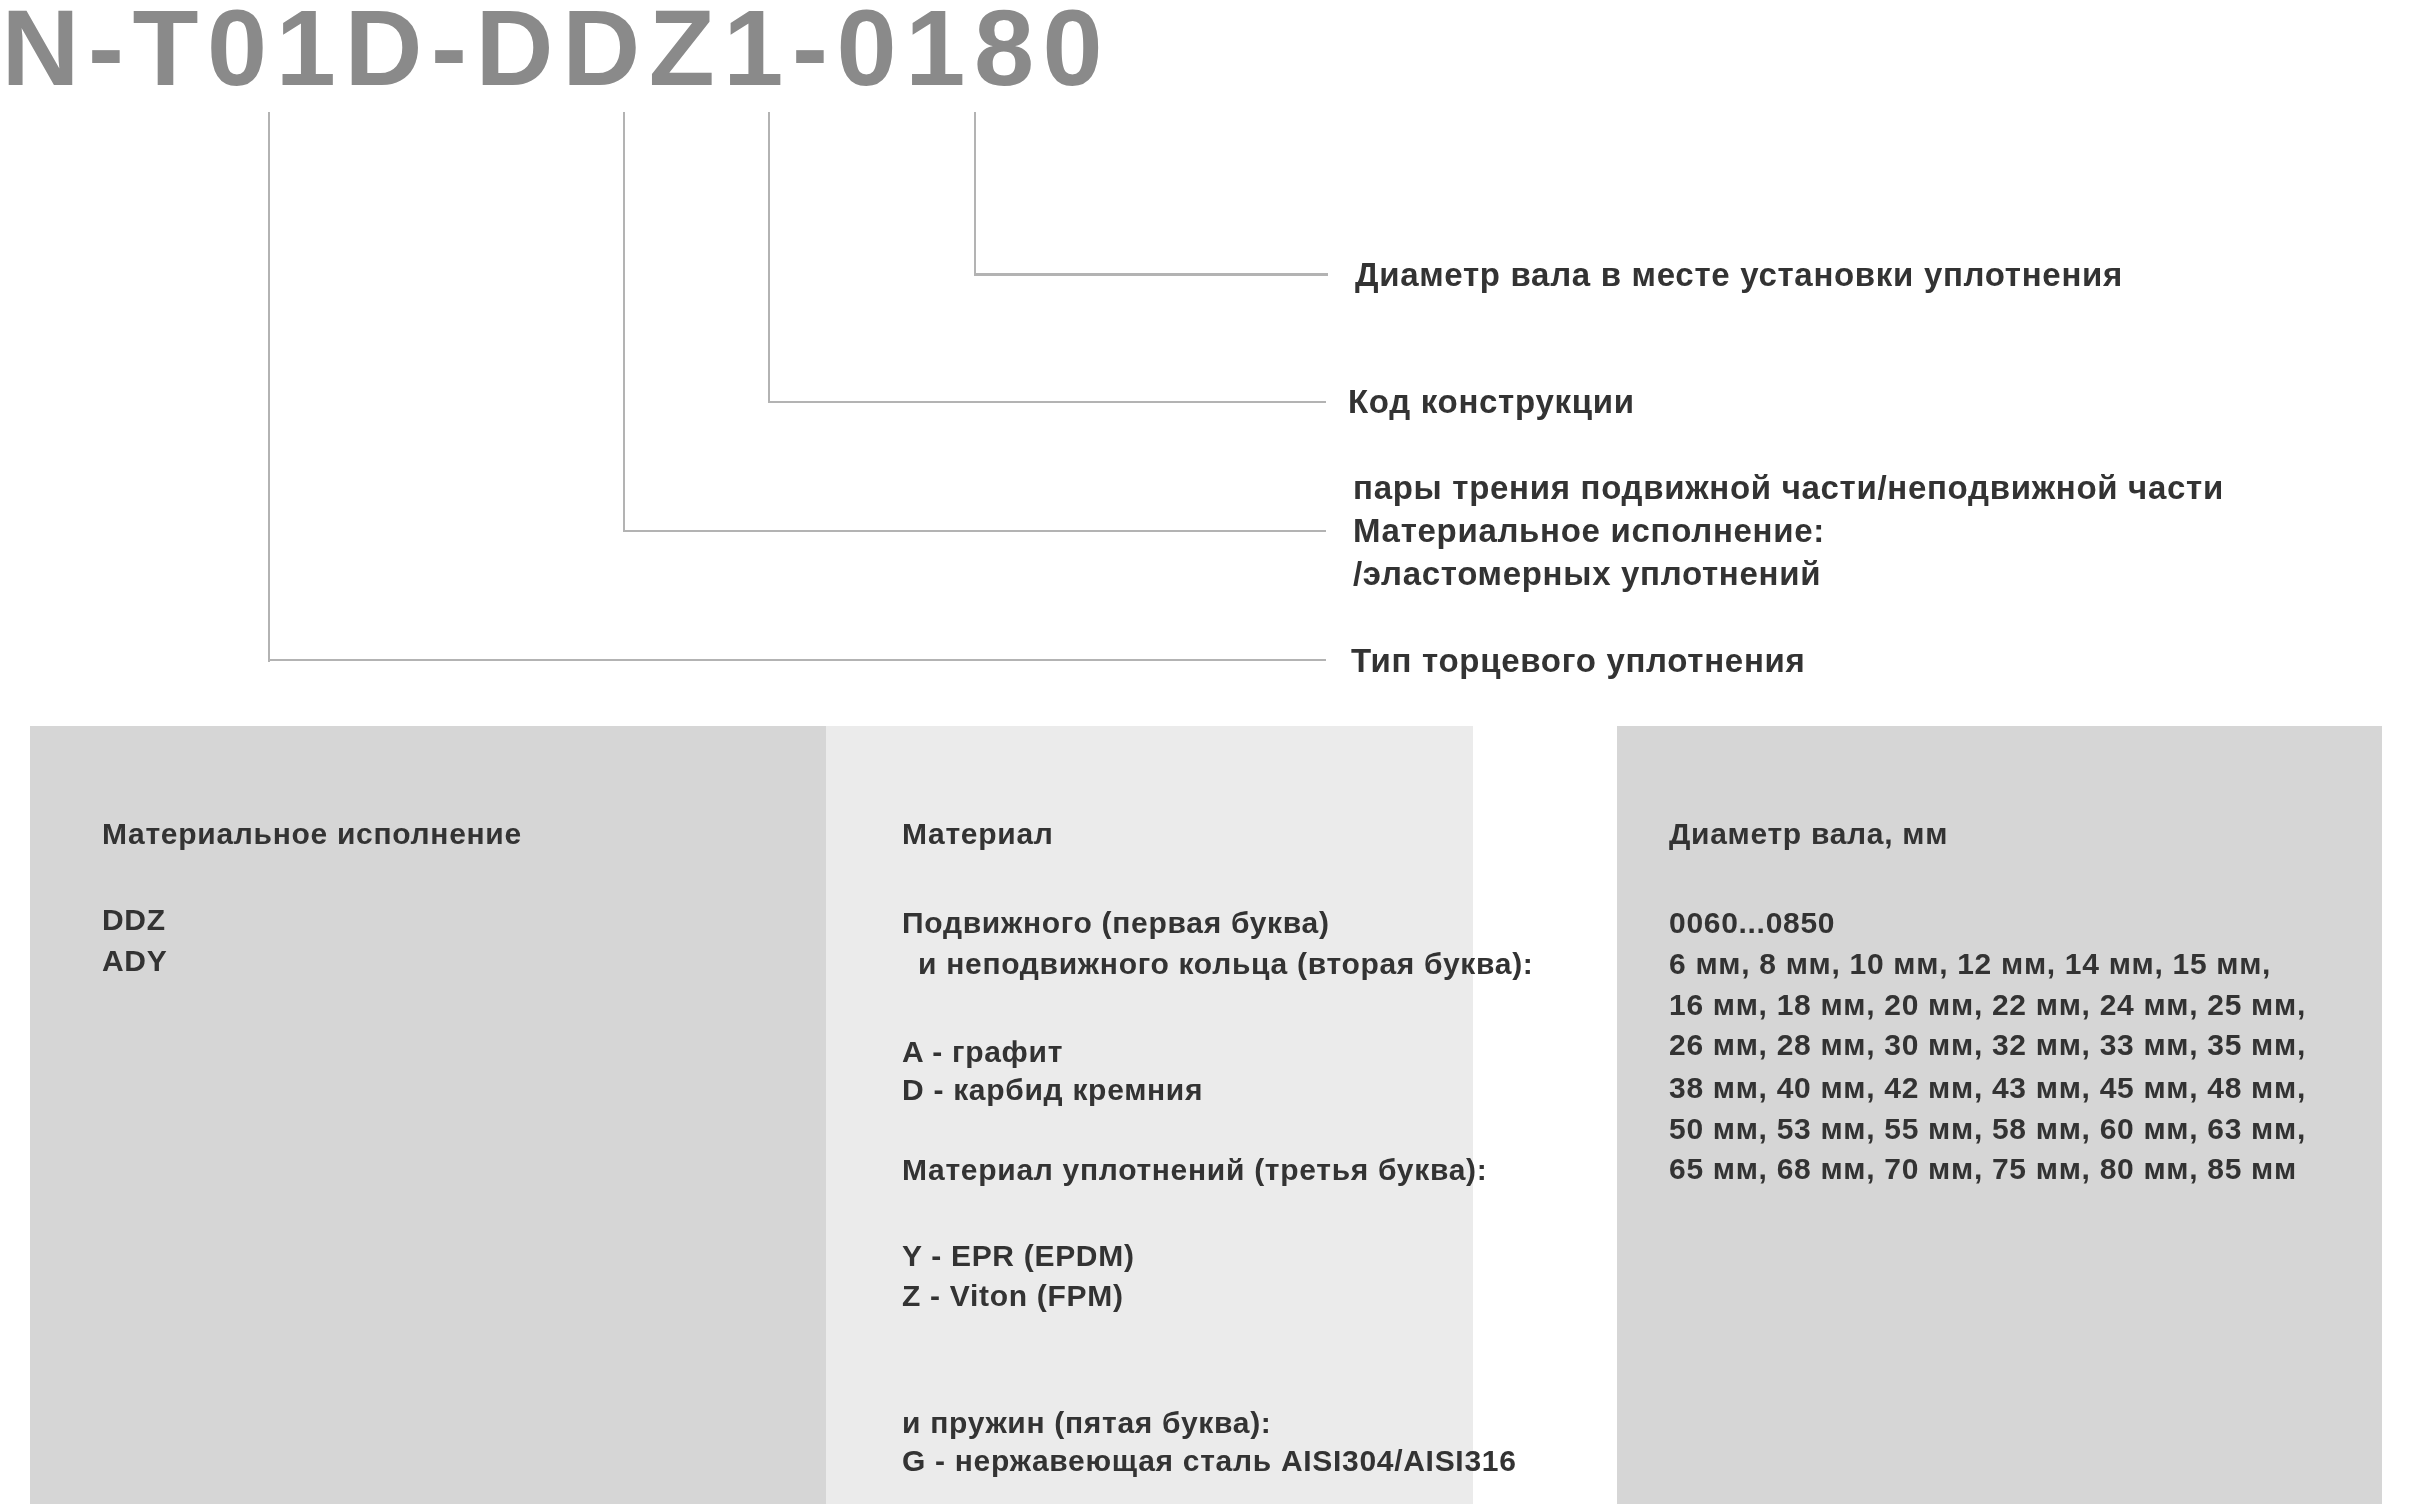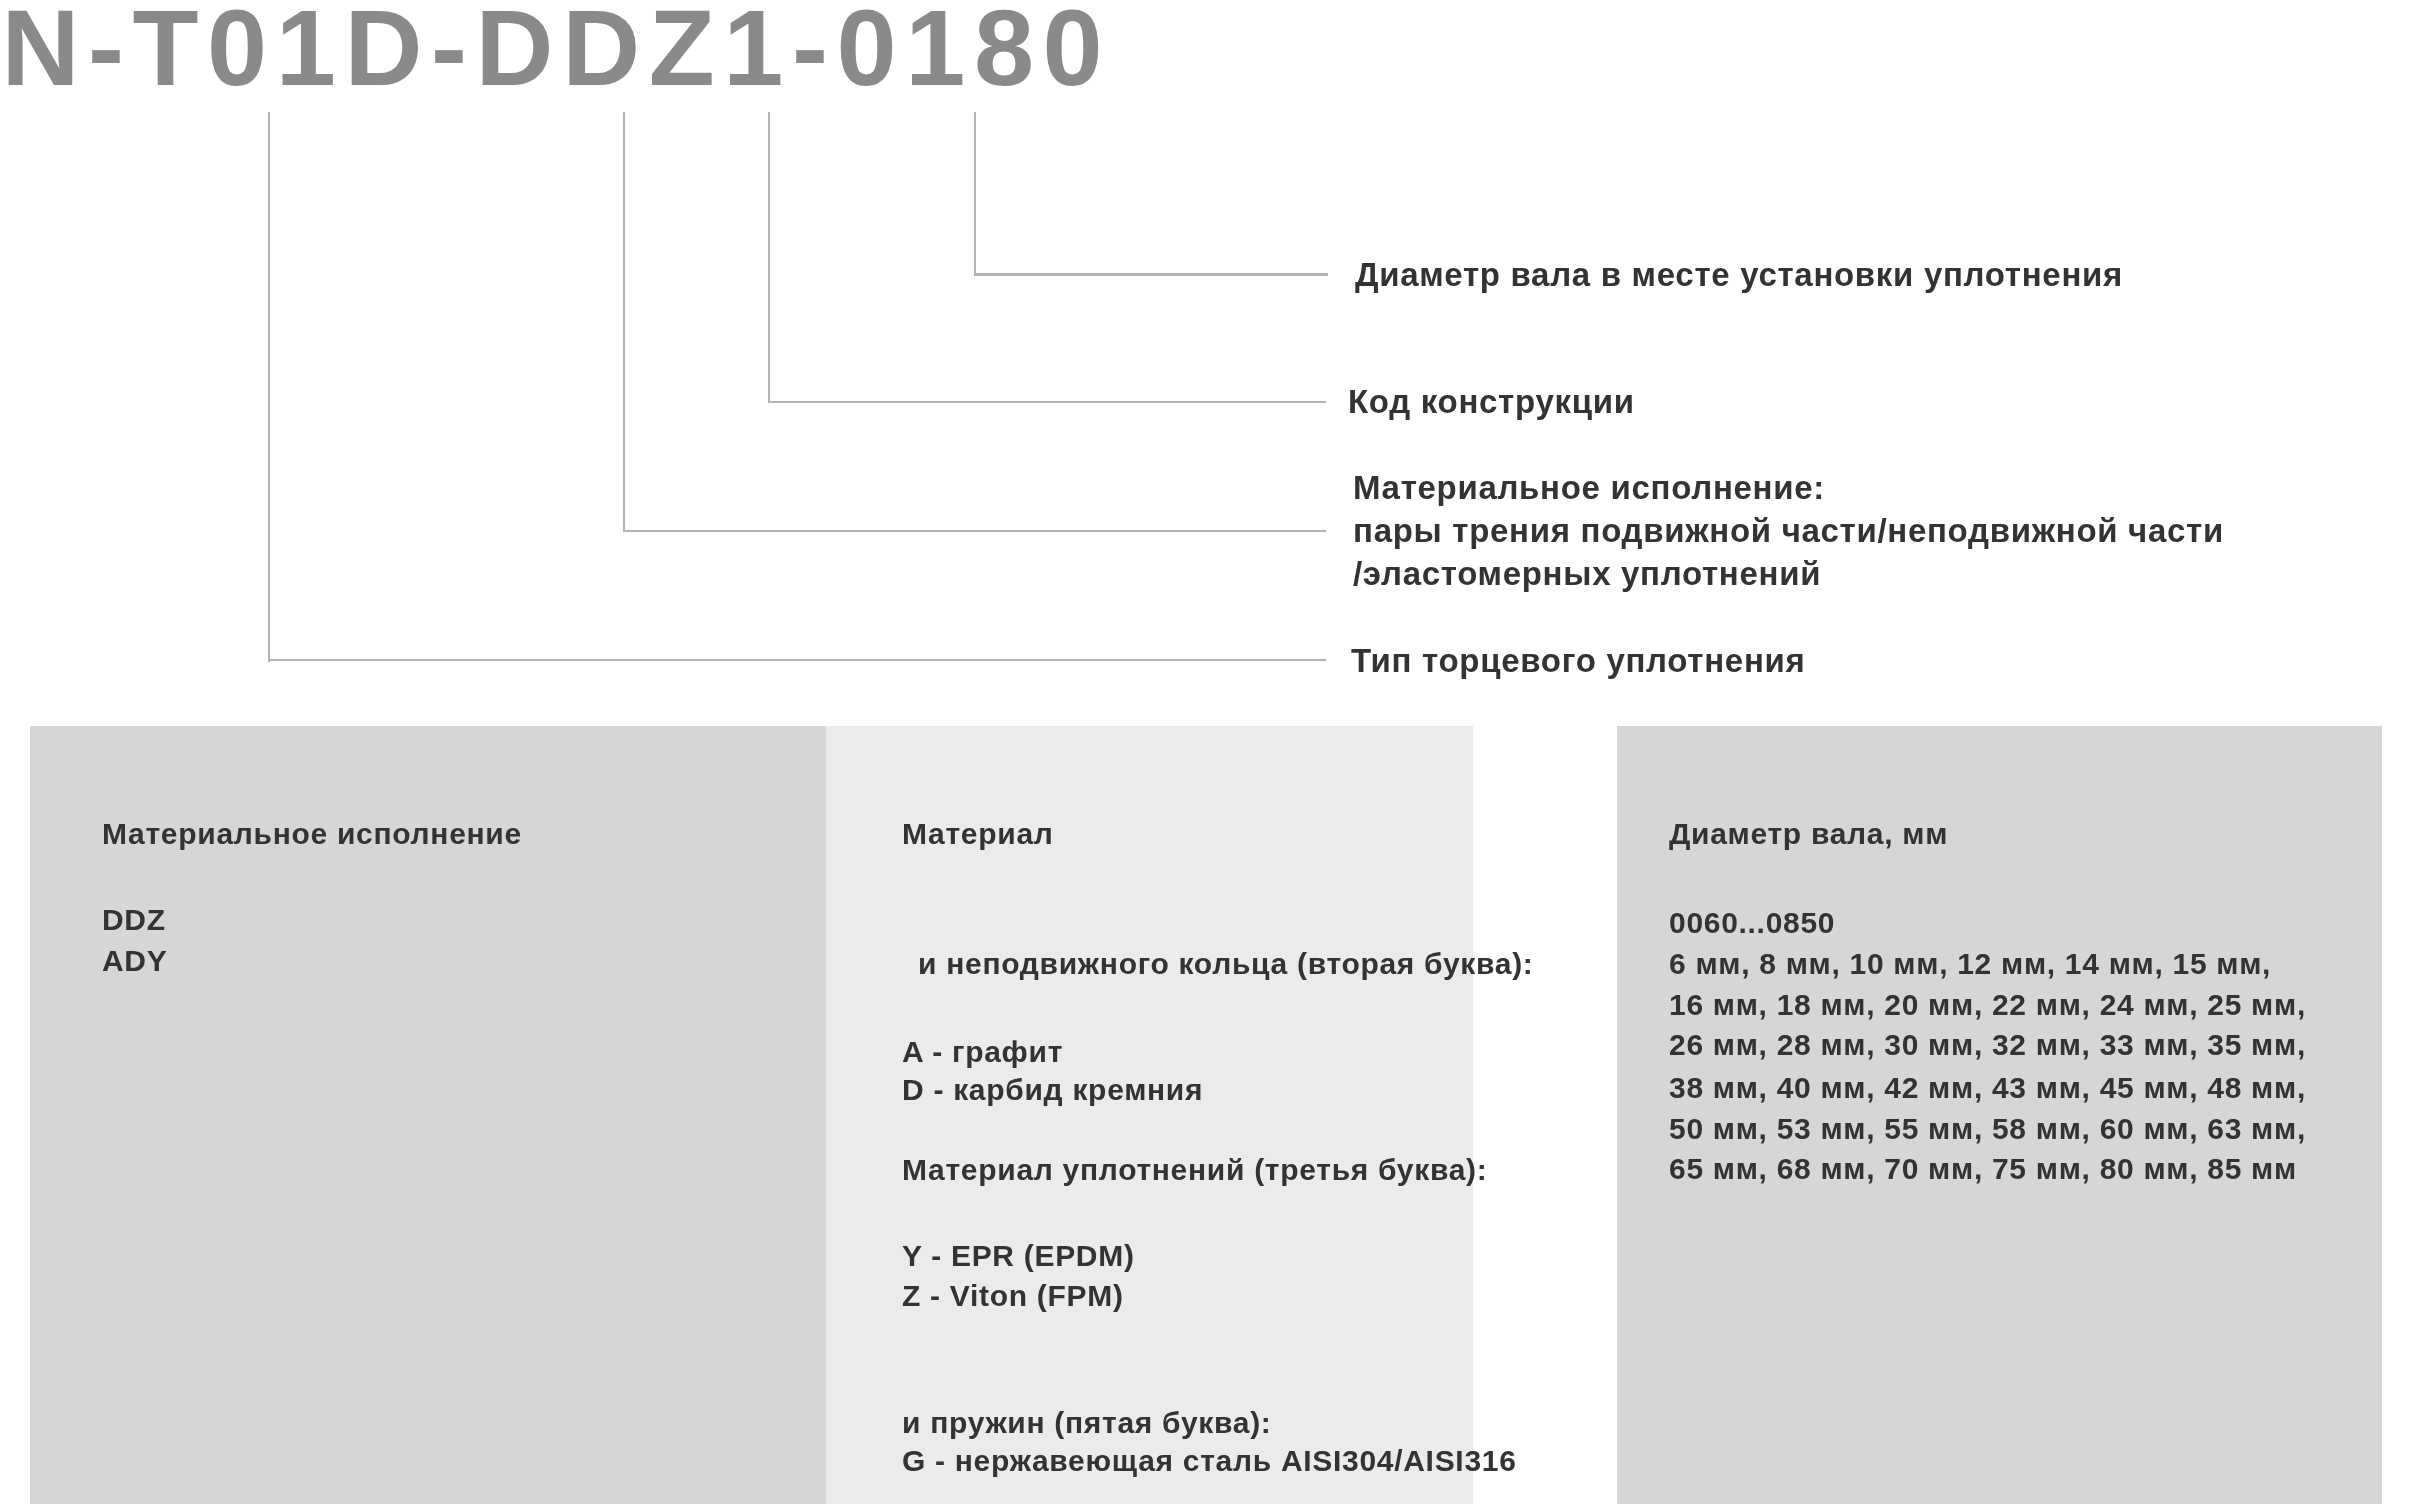--- a/index.html
+++ b/index.html
@@ -82,35 +82,36 @@
   <div class="hline" style="left:768px; top:401px; width:558px;"></div>
 
   <div class="vline" style="left:974px; top:112px; height:164px;"></div>
   <div class="hline" style="left:974px; top:273px; width:354px; height:2.9px;"></div>
 
   <div class="callout-label" style="left:1355px; top:255px;">Диаметр вала в месте установки уплотнения</div>
 
   <div class="callout-label" style="left:1348px; top:382px;">Код конструкции</div>
 
   <div class="callout-multiline" style="left:1353px; top:466px;">
+    <div class="ln">пары трения подвижной части/неподвижной части</div>
     <div class="ln">Материальное исполнение:</div>
-    <div class="ln">пары трения подвижной части/неподвижной части</div>
     <div class="ln">/эластомерных уплотнений</div>
   </div>
 
   <div class="callout-label" style="left:1351px; top:641px;">Тип торцевого уплотнения</div>
 
   <div class="panel dark" style="left:30px; width:822px;">
     <div class="cell" style="left:72px; top:88px;">Материальное исполнение</div>
     <div class="cell" style="left:72px; top:174px;">DDZ</div>
     <div class="cell" style="left:72px; top:215px;">ADY</div>
   </div>
 
   <div class="panel light" style="left:826px; width:647px;">
     <div class="cell" style="left:76px; top:88px;">Материал</div>
+    <div class="cell" style="left:76px; top:177px;">Подвижного (первая буква)</div>
     <div class="cell" style="left:92px; top:218px;text-align:right;">и неподвижного кольца (вторая буква):</div>
     <div class="cell" style="left:76px; top:306px;">A - графит</div>
     <div class="cell" style="left:76px; top:344px;">D - карбид кремния</div>
     <div class="cell" style="left:76px; top:424px;">Материал уплотнений  (третья буква):</div>
     <div class="cell" style="left:76px; top:510px;">Y - EPR (EPDM)</div>
     <div class="cell" style="left:76px; top:550px;">Z - Viton (FPM)</div>
     <div class="cell" style="left:76px; top:677px;">и пружин (пятая буква):</div>
     <div class="cell" style="left:76px; top:715px;">G - нержавеющая сталь AISI304/AISI316</div>
   </div>
 

